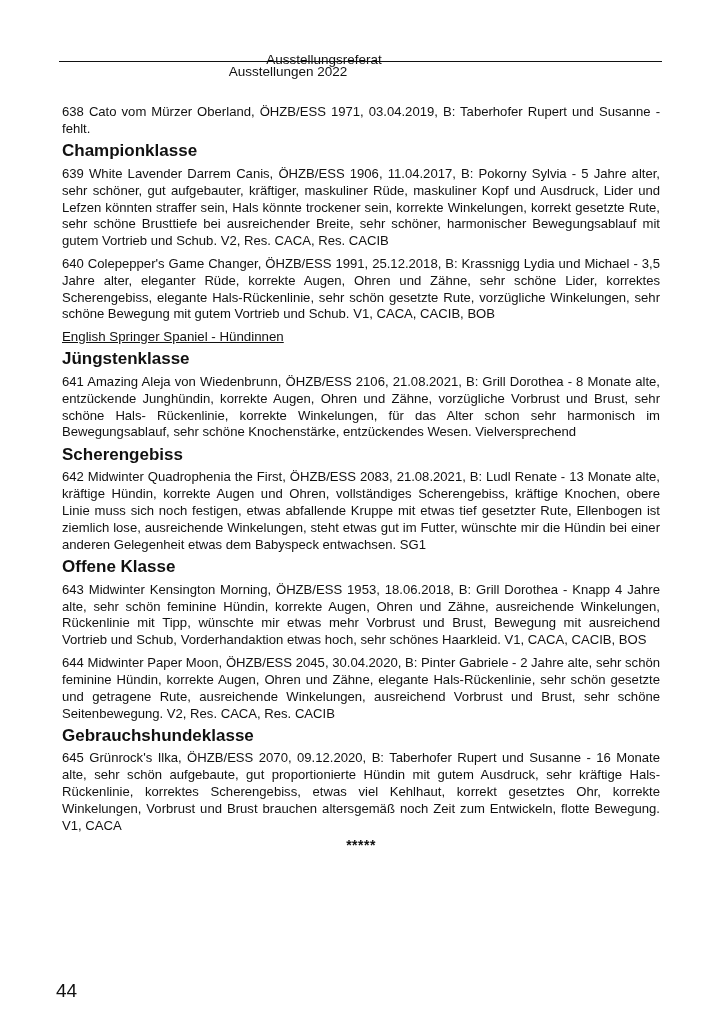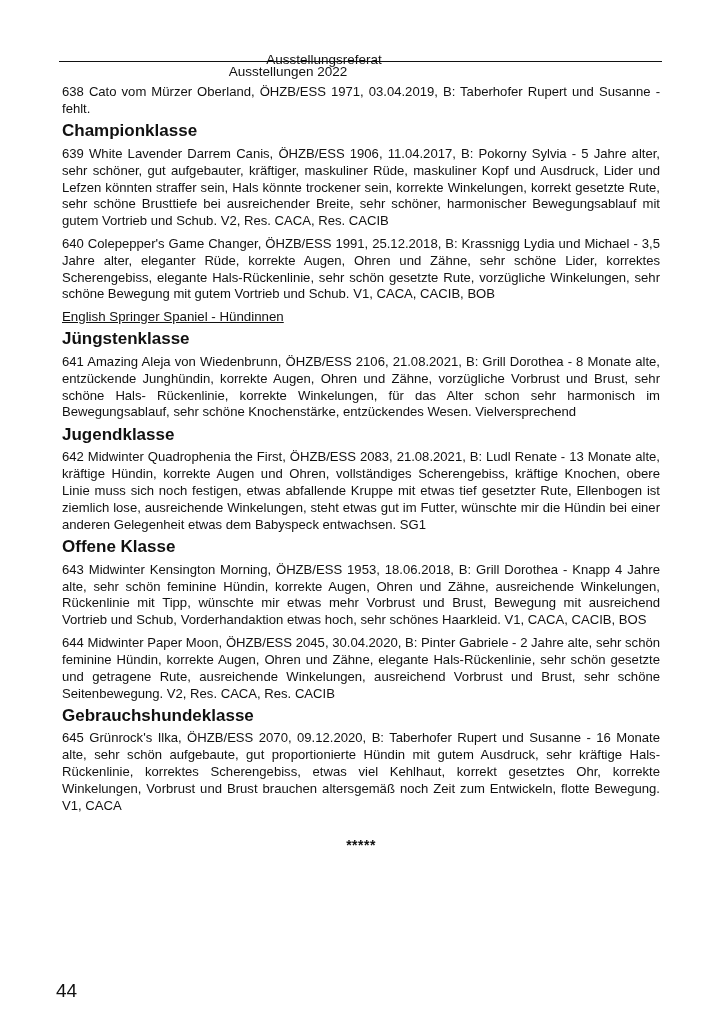--- a/index.html
+++ b/index.html
@@ -2,21 +2,21 @@
 <html><head>
 <meta charset="utf-8">
 <style>
   html, body { margin: 0; padding: 0; background: #ffffff; }
   body { width: 722px; height: 1024px; position: relative; overflow: hidden;
          font-family: "Liberation Sans", sans-serif; color: #111111; }
   .page { position: absolute; left: 0; top: 0; width: 722px; height: 1024px; background: #fff; }
   .hdr1 { position: absolute; top: 52px; left: 0; width: 648px; text-align: center; font-size: 13.5px; }
   .rule { position: absolute; top: 61px; left: 59px; width: 603px; height: 0; border-top: 1.3px solid #111; }
   .hdr2 { position: absolute; top: 64px; left: 0; width: 576px; text-align: center; font-size: 13.5px; }
-  .content { position: absolute; top: 84px; left: 62px; width: 598px; font-size: 13.1px; line-height: 16.9px; }
+  .content { position: absolute; top: 104px; left: 62px; width: 598px; font-size: 13.1px; line-height: 16.9px; }
   .para { margin: 0 0 5.5px 0; text-align: justify; }
   .heading { margin: 0 0 5.5px 0; font-weight: bold; font-size: 17px; }
   .section { margin: 0 0 5.5px 0; font-weight: normal; text-decoration: underline; font-size: 13.3px; }
   .stars { position: absolute; top: 837px; left: 0; width: 722px; text-align: center; font-weight: bold; font-size: 14px; letter-spacing: 0.5px; }
   .pagenum { position: absolute; top: 980px; left: 56px; font-size: 19px; }
 </style>
 </head>
 <body>
 
 <div class="page">
@@ -25,21 +25,21 @@
   <div class="hdr2">Ausstellungen 2022</div>
 
   <div class="content">
     <p class="para">638 Cato vom Mürzer Oberland, ÖHZB/ESS 1971, 03.04.2019, B: Taberhofer Rupert und Su­sanne - fehlt.</p>
     <p class="heading">Championklasse</p>
     <p class="para">639 White Lavender Darrem Canis, ÖHZB/ESS 1906, 11.04.2017, B: Pokorny Sylvia - 5 Jahre alter, sehr schöner, gut aufgebauter, kräftiger, maskuliner Rüde, maskuliner Kopf und Ausdruck, Lider und Lefzen könnten straffer sein, Hals könnte trockener sein, korrekte Winkelungen, korrekt gesetzte Rute, sehr schöne Brusttiefe bei ausreichender Breite, sehr schöner, harmonischer Bewegungsablauf mit gutem Vortrieb und Schub. V2, Res. CACA, Res. CACIB</p>
     <p class="para">640 Colepepper's Game Changer, ÖHZB/ESS 1991, 25.12.2018, B: Krassnigg Lydia und Michael - 3,5 Jahre alter, eleganter Rüde, korrekte Augen, Ohren und Zähne, sehr schöne Lider, korrektes Scherengebiss, elegante Hals-Rückenlinie, sehr schön gesetzte Rute, vorzügliche Winkelungen, sehr schöne Bewegung mit gutem Vortrieb und Schub. V1, CACA, CACIB, BOB</p>
     <p class="section">English Springer Spaniel - Hündinnen</p>
     <p class="heading">Jüngstenklasse</p>
     <p class="para">641 Amazing Aleja von Wiedenbrunn, ÖHZB/ESS 2106, 21.08.2021, B: Grill Dorothea - 8 Monate alte, entzückende Junghündin, korrekte Augen, Ohren und Zähne, vorzügliche Vorbrust und Brust, sehr schöne Hals- Rückenlinie, korrekte Winkelungen, für das Alter schon sehr harmonisch im Bewegungsablauf, sehr schöne Knochenstärke, entzückendes Wesen. Vielversprechend</p>
-    <p class="heading">Jugendklasse</p>
+    <p class="heading">Scherengebiss</p>
     <p class="para">642 Midwinter Quadrophenia the First, ÖHZB/ESS 2083, 21.08.2021, B: Ludl Renate - 13 Monate alte, kräftige Hündin, korrekte Augen und Ohren, vollständiges Scherengebiss, kräftige Knochen, obere Linie muss sich noch festigen, etwas abfallende Kruppe mit etwas tief gesetzter Rute, El­lenbogen ist ziemlich lose, ausreichende Winkelungen, steht etwas gut im Futter, wünschte mir die Hündin bei einer anderen Gelegenheit etwas dem Babyspeck entwachsen. SG1</p>
     <p class="heading">Offene Klasse</p>
     <p class="para">643 Midwinter Kensington Morning, ÖHZB/ESS 1953, 18.06.2018, B: Grill Dorothea - Knapp 4 Jahre alte, sehr schön feminine Hündin, korrekte Augen, Ohren und Zähne, ausreichende Win­kelungen, Rückenlinie mit Tipp, wünschte mir etwas mehr Vorbrust und Brust, Bewegung mit ausreichend Vortrieb und Schub, Vorderhandaktion etwas hoch, sehr schönes Haarkleid. V1, CACA, CACIB, BOS</p>
     <p class="para">644 Midwinter Paper Moon, ÖHZB/ESS 2045, 30.04.2020, B: Pinter Gabriele - 2 Jahre alte, sehr schön feminine Hündin, korrekte Augen, Ohren und Zähne, elegante Hals-Rückenlinie, sehr schön gesetzte und getragene Rute, ausreichende Winkelungen, ausreichend Vorbrust und Brust, sehr schöne Seitenbewegung. V2, Res. CACA, Res. CACIB</p>
     <p class="heading">Gebrauchshundeklasse</p>
     <p class="para">645 Grünrock's Ilka, ÖHZB/ESS 2070, 09.12.2020, B: Taberhofer Rupert und Susanne - 16 Monate alte, sehr schön aufgebaute, gut proportionierte Hündin mit gutem Ausdruck, sehr kräftige Hals-Rückenlinie, korrektes Scherengebiss, etwas viel Kehlhaut, korrekt gesetztes Ohr, korrekte Winkelungen, Vorbrust und Brust brauchen altersgemäß noch Zeit zum Entwickeln, flotte Bewegung. V1, CACA</p>
   </div>
 
   <div class="stars">*****</div>
   <div class="pagenum">44</div>

